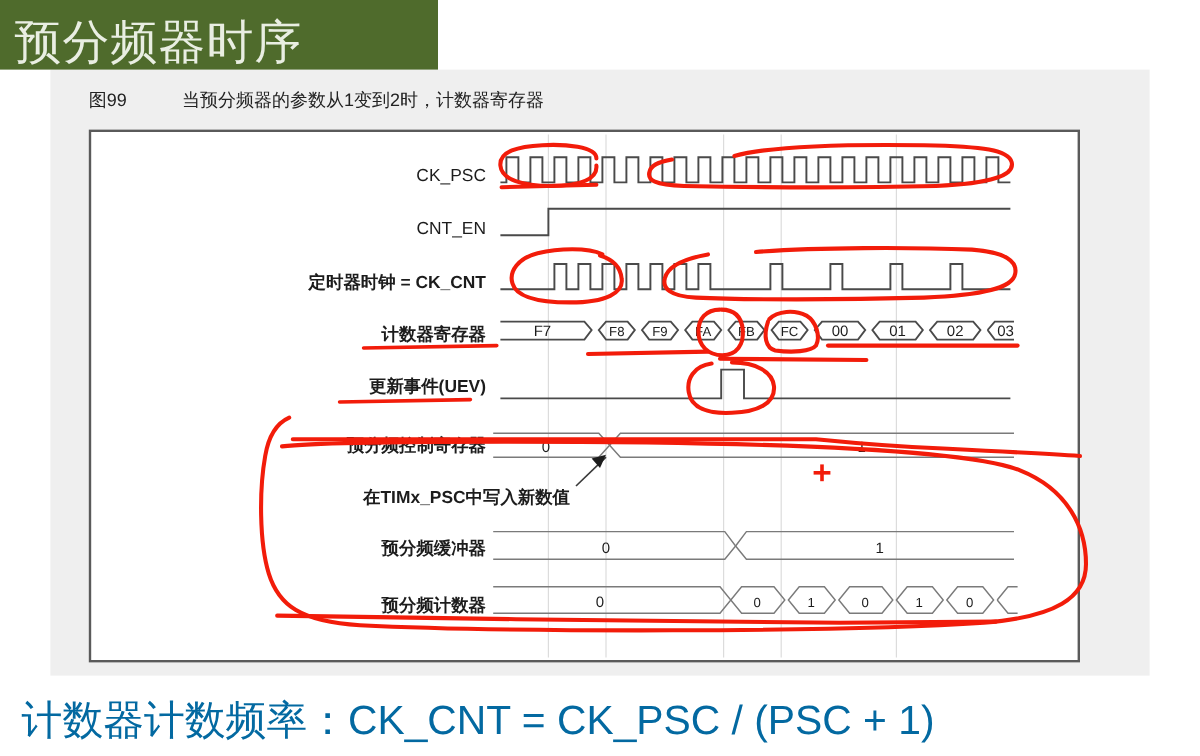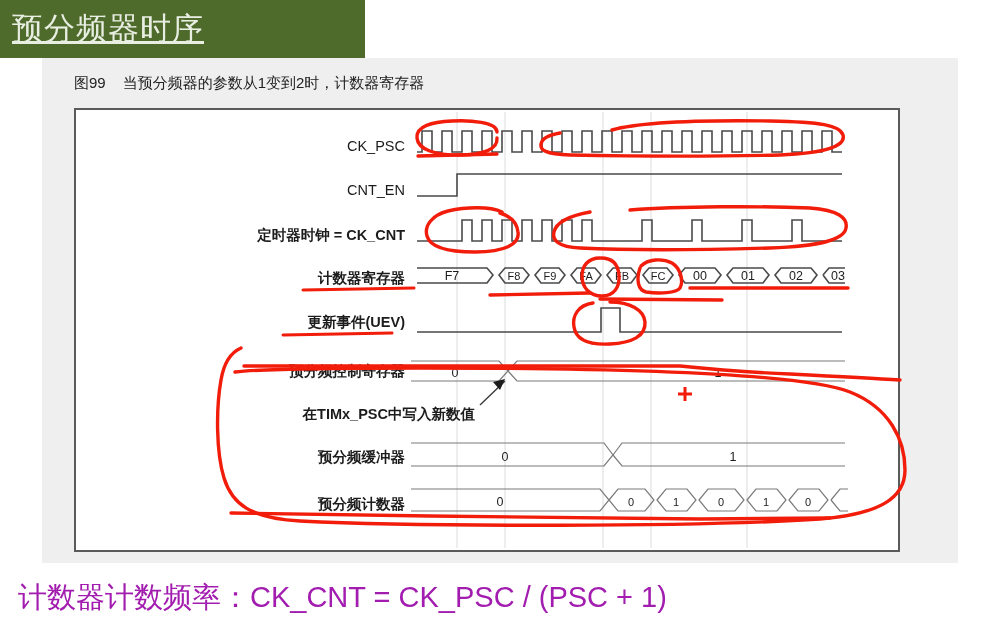--- a/index.html
+++ b/index.html
@@ -9,35 +9,34 @@
     font-family:"Liberation Sans","DejaVu Sans",sans-serif;
     position:relative;
   }
   
   #title-banner{
     position:absolute;left:0;top:0;width:365px;height:58px;
     background:#4f6b2c;
   }
   #title-text{
     position:absolute;left:12px;top:8px;
-    font-size:31px;color:#e9eee2;letter-spacing:1px;
+    font-size:39px;color:#e9eee2;letter-spacing:1px;
     white-space:nowrap;
-    text-decoration:underline;
   }
   
   #slide-page{
     position:absolute;left:42px;top:58px;width:916px;height:505px;
     background:#efefef;
   }
   
   #fig-caption{
     position:absolute;left:74px;top:74px;
     font-size:15px;color:#222;white-space:nowrap;
   }
-  #fig-caption .cap-num{margin-right:17px;}
+  #fig-caption .cap-num{margin-right:46px;}
   
   #figure-frame{
     position:absolute;left:74px;top:108px;width:826px;height:444px;
     background:#ffffff;border:2px solid #5a5a5a;
     box-sizing:border-box;
   }
   
   #diagram{
     position:absolute;left:0;top:0;width:1000px;height:630px;
     pointer-events:none;
@@ -48,21 +47,21 @@
   .ink{fill:none;stroke:#f21c0a;stroke-width:3.4;stroke-linecap:round;stroke-linejoin:round;}
   .ink-thin{fill:none;stroke:#f21c0a;stroke-width:3;stroke-linecap:round;}
   .sig-label{font-family:"Liberation Sans","DejaVu Sans",sans-serif;font-size:14.5px;fill:#1c1c1c;text-anchor:end;}
   .sig-label-b{font-family:"Liberation Sans","DejaVu Sans",sans-serif;font-size:14.5px;fill:#1c1c1c;font-weight:bold;text-anchor:end;}
   .busval{font-family:"Liberation Sans","DejaVu Sans",sans-serif;font-size:12.5px;fill:#1c1c1c;text-anchor:middle;}
   .busval-sm{font-family:"Liberation Sans","DejaVu Sans",sans-serif;font-size:11px;fill:#1c1c1c;text-anchor:middle;}
   .note{font-family:"Liberation Sans","DejaVu Sans",sans-serif;font-size:14.5px;fill:#1c1c1c;font-weight:bold;text-anchor:end;}
   
   #formula{
     position:absolute;left:18px;top:578px;
-    font-size:29px;color:#a21caf;white-space:nowrap;
+    font-size:34px;color:#0369a1;white-space:nowrap;
   }
 </style>
 </head>
 <body>
 
 <div id="slide-page"></div>
 
 <div id="title-banner">
   <div id="title-text">预分频器时序</div>
 </div>

